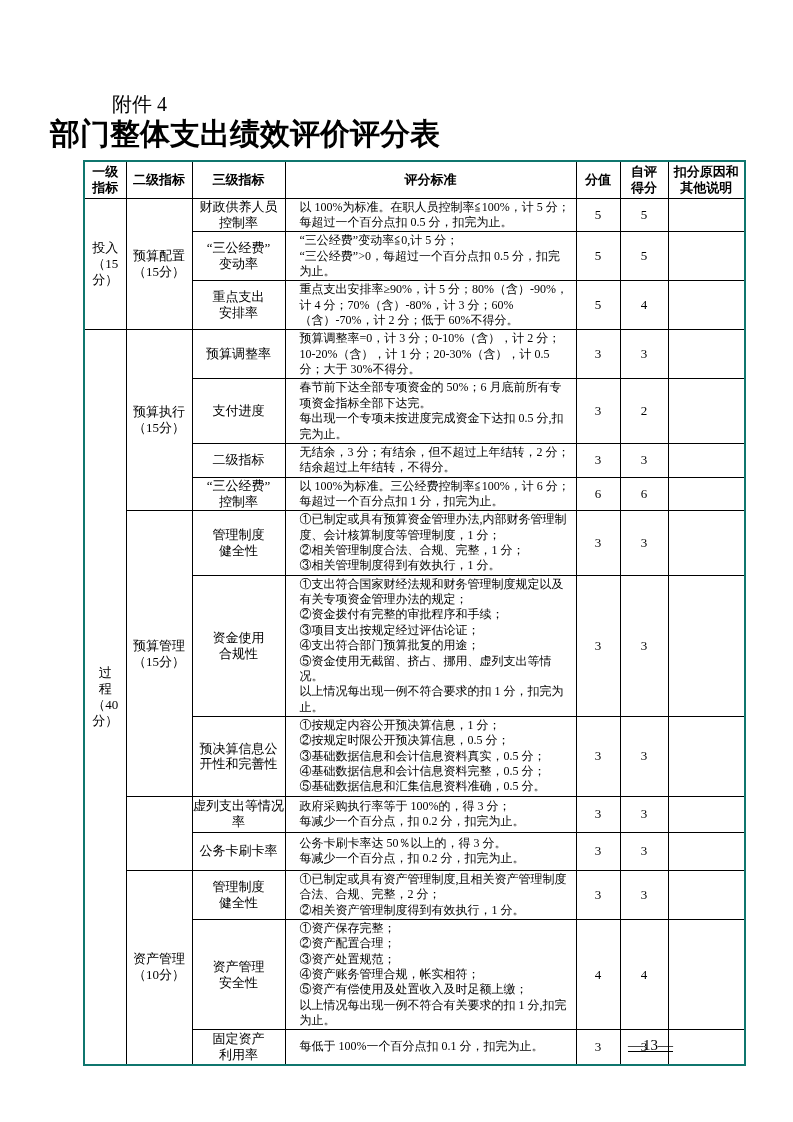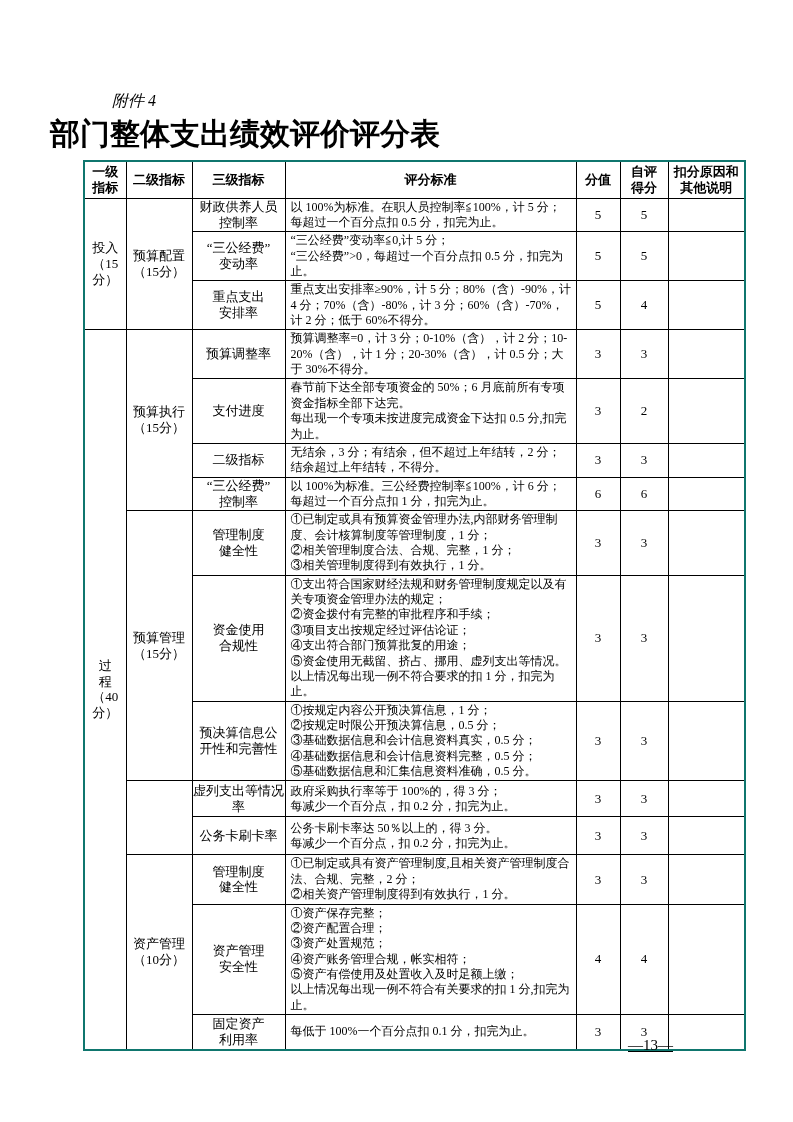--- a/index.html
+++ b/index.html
@@ -5,22 +5,21 @@
   * { margin: 0; padding: 0; box-sizing: border-box; }
   html, body { background: #ffffff; }
   body {
     width: 793px; height: 1122px;
     position: relative;
     font-family: "Liberation Serif", "DejaVu Serif", serif;
     color: #000;
   }
   .attachment {
     position: absolute; left: 112px; top: 91px;
-    font-size: 16px;
-    font-style: italic;
+    font-size: 20px;
   }
   .doc-title {
     position: absolute; left: 50px; top: 114px; width: 660px;
     text-align: left;
     font-size: 30px; font-weight: bold;
     letter-spacing: 0px;
   }
   table.score-table {
     position: absolute; left: 83px; top: 160px;
     width: 661px;
@@ -37,21 +36,21 @@
     line-height: 1.22;
   }
   .score-table th {
     font-size: 13px; font-weight: bold;
     line-height: 1.25;
   }
   td.lv1, td.lv2, td.ind { font-size: 13px; margin-left: 21px; }
   td.cri {
     text-align: left;
     font-size: 12px;
-    padding: 1px 4px 1px 5px;
+    padding: 1px 4px 1px 14px;
     line-height: 1.28;
   }
   td.num { font-size: 13px; }
   td.rem { }
   .page-number {
     position: absolute; right: 120px; top: 1037px;
     font-size: 15px;
     text-decoration: underline;
   }
 </style>

